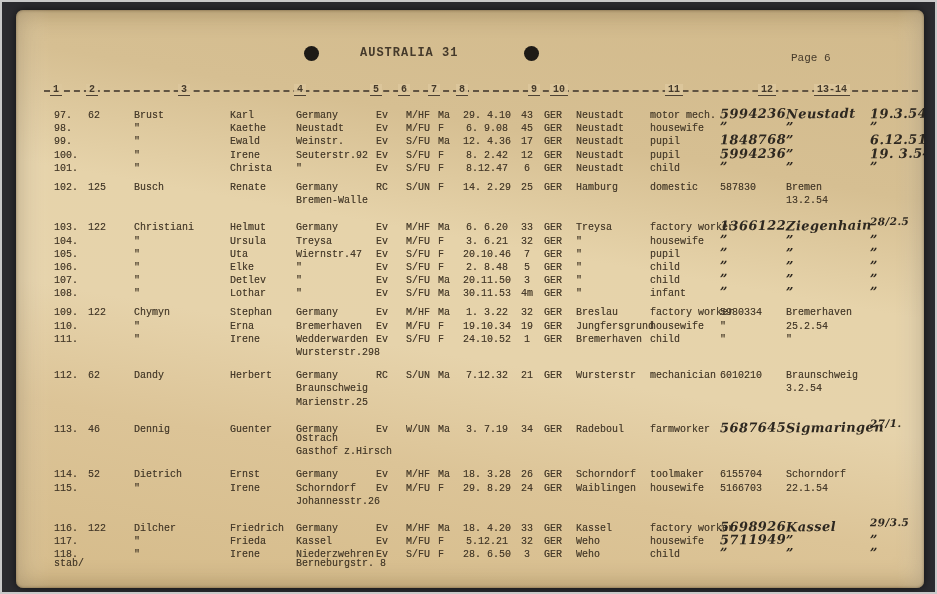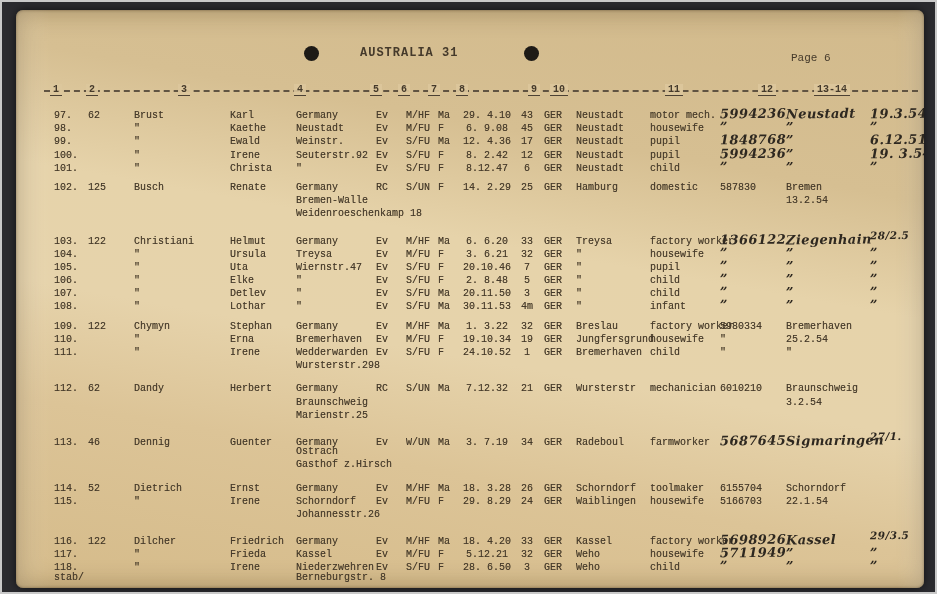--- a/index.html
+++ b/index.html
@@ -210,38 +210,20 @@
           <span class="cell c7"></span>
           <span class="cell c8"></span>
           <span class="cell c9"></span>
           <span class="cell c10"></span>
           <span class="cell c11"></span>
           <span class="cell c12"></span>
           <span class="cell c13"></span>
           <span class="cell c14">13.2.54</span>
           <span class="cell c15"></span>
         </div>
-        <div class="row">
-          <span class="cell c0"></span>
-          <span class="cell c1"></span>
-          <span class="cell c2"></span>
-          <span class="cell c3"></span>
-          <span class="cell c4">Weidenroeschenkamp 18</span>
-          <span class="cell c5"></span>
-          <span class="cell c6"></span>
-          <span class="cell c7"></span>
-          <span class="cell c8"></span>
-          <span class="cell c9"></span>
-          <span class="cell c10"></span>
-          <span class="cell c11"></span>
-          <span class="cell c12"></span>
-          <span class="cell c13"></span>
-          <span class="cell c14"></span>
-          <span class="cell c15"></span>
-        </div>
       </div>
       <div class="block">
         <div class="row">
           <span class="cell c0">103.</span>
           <span class="cell c1">122</span>
           <span class="cell c2">Christiani</span>
           <span class="cell c3">Helmut</span>
           <span class="cell c4">Germany</span>
           <span class="cell c5">Ev</span>
           <span class="cell c6">M/HF</span>

